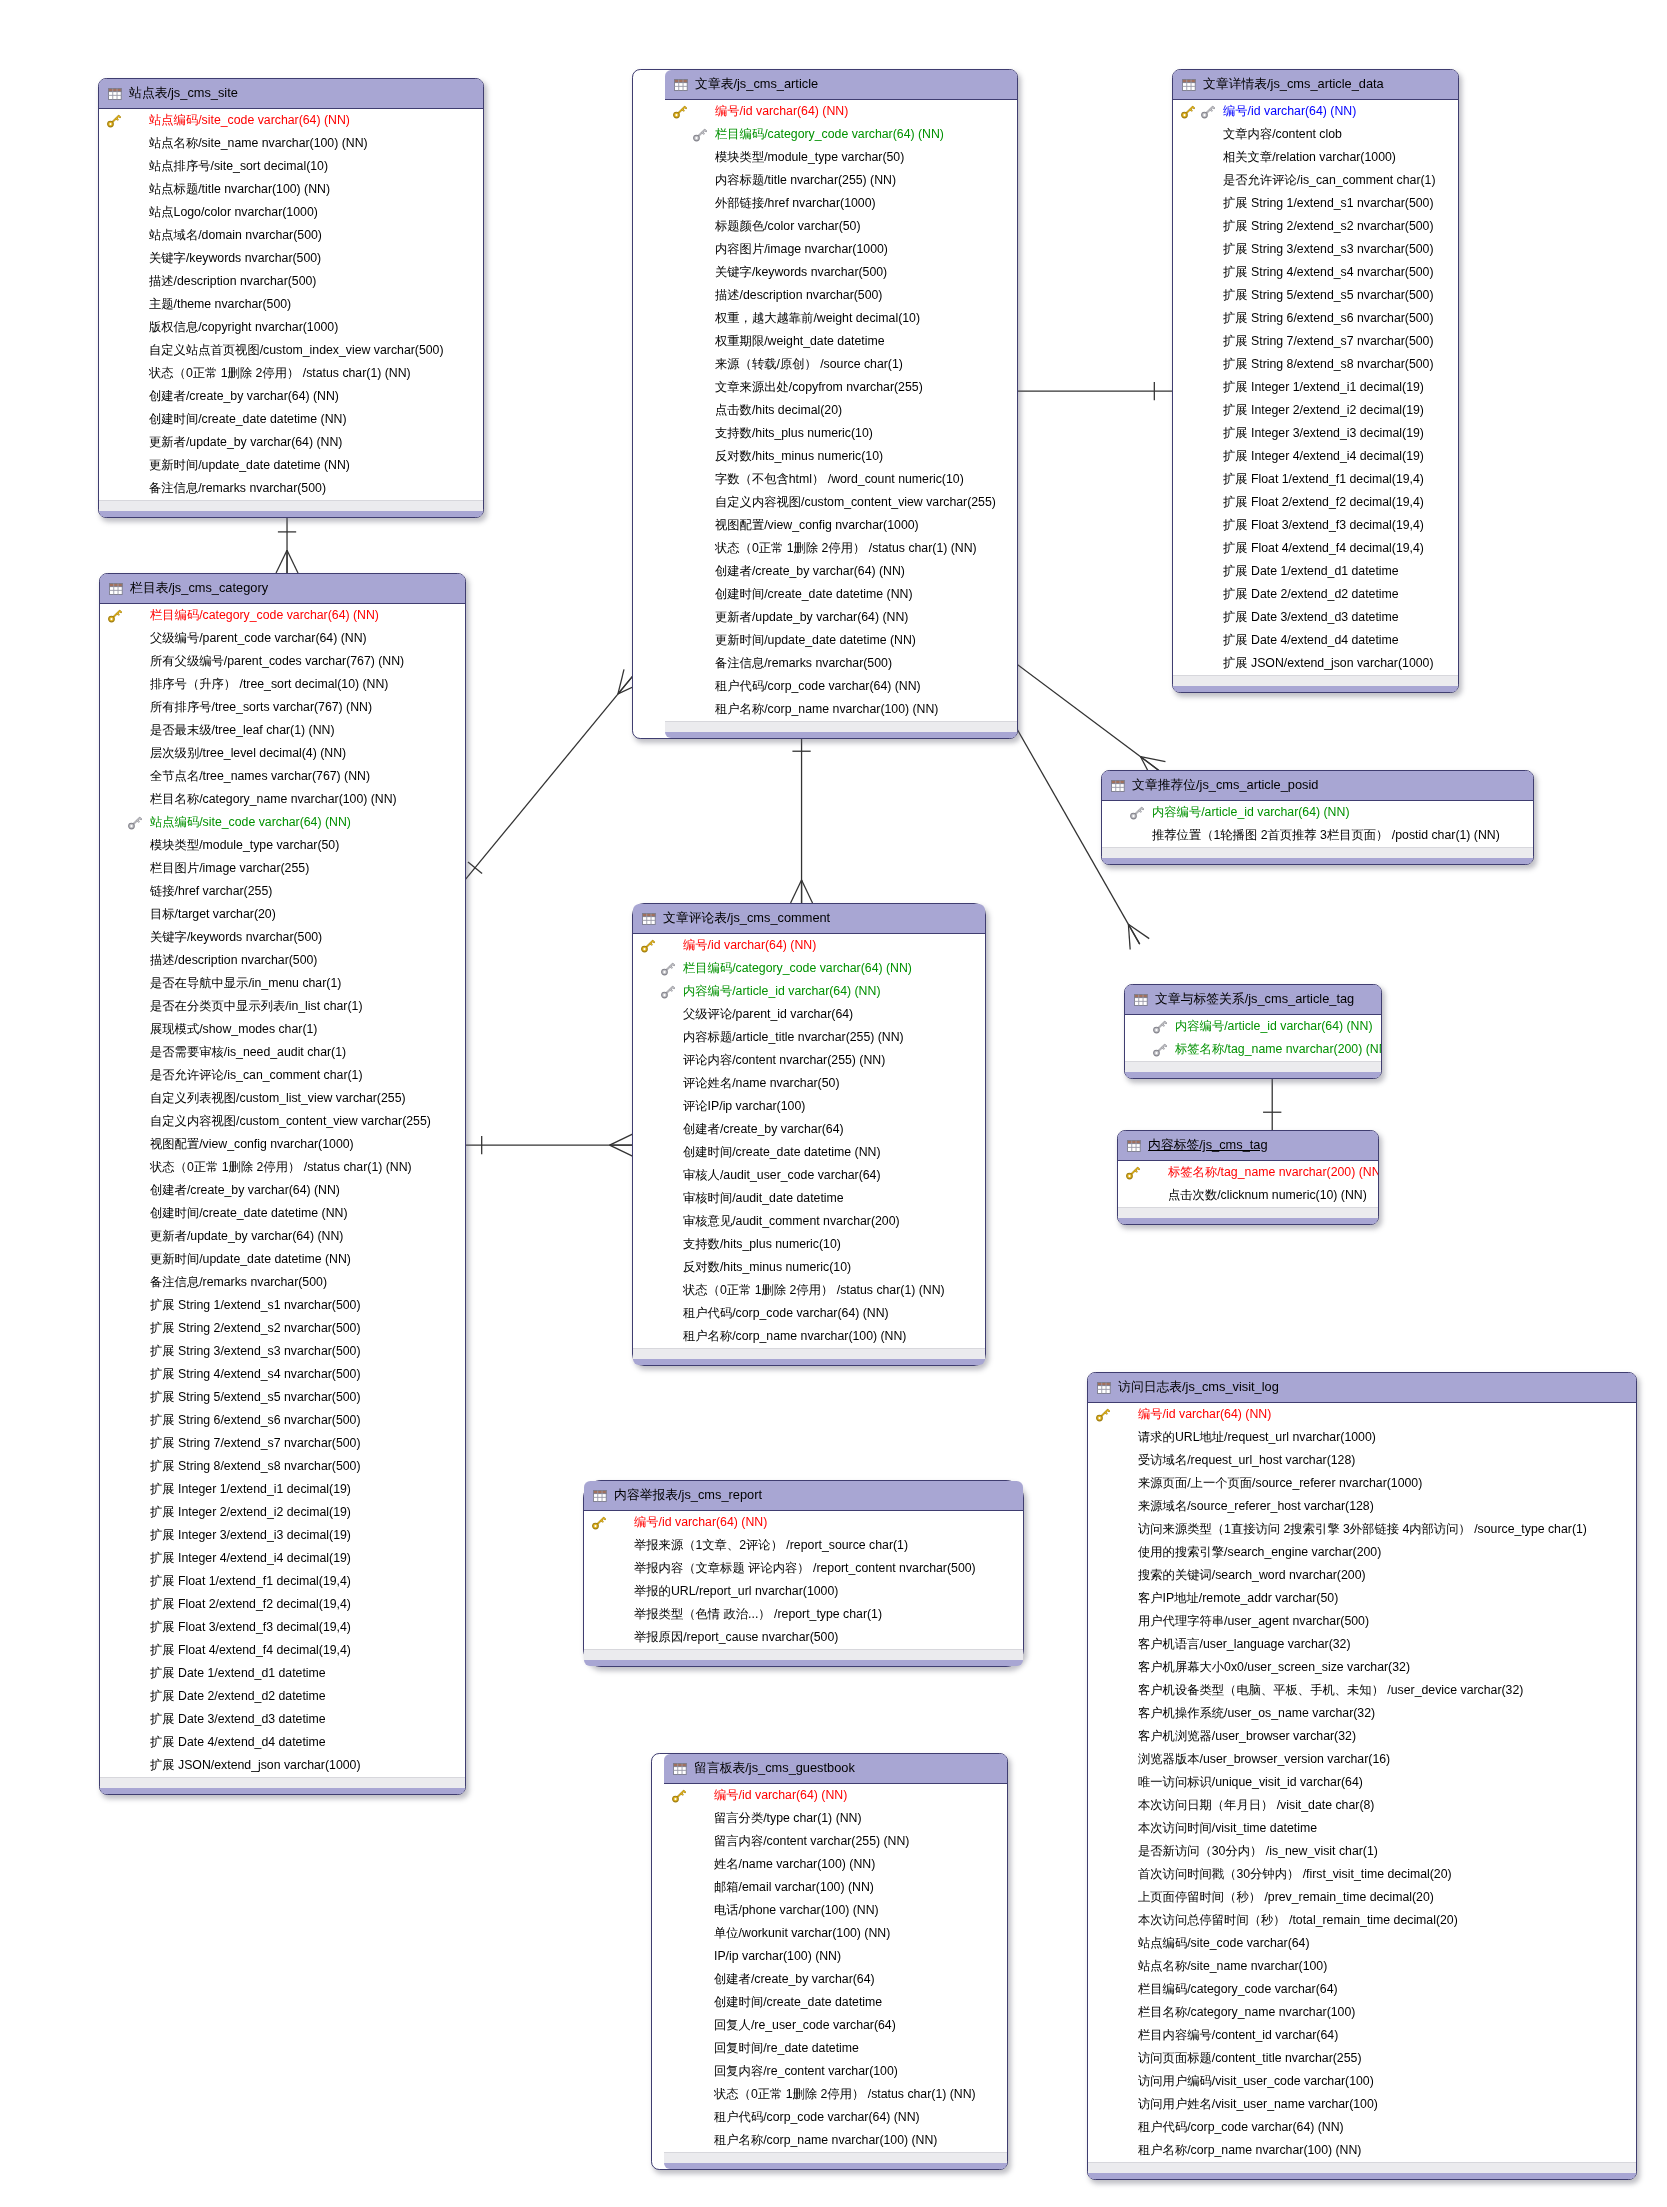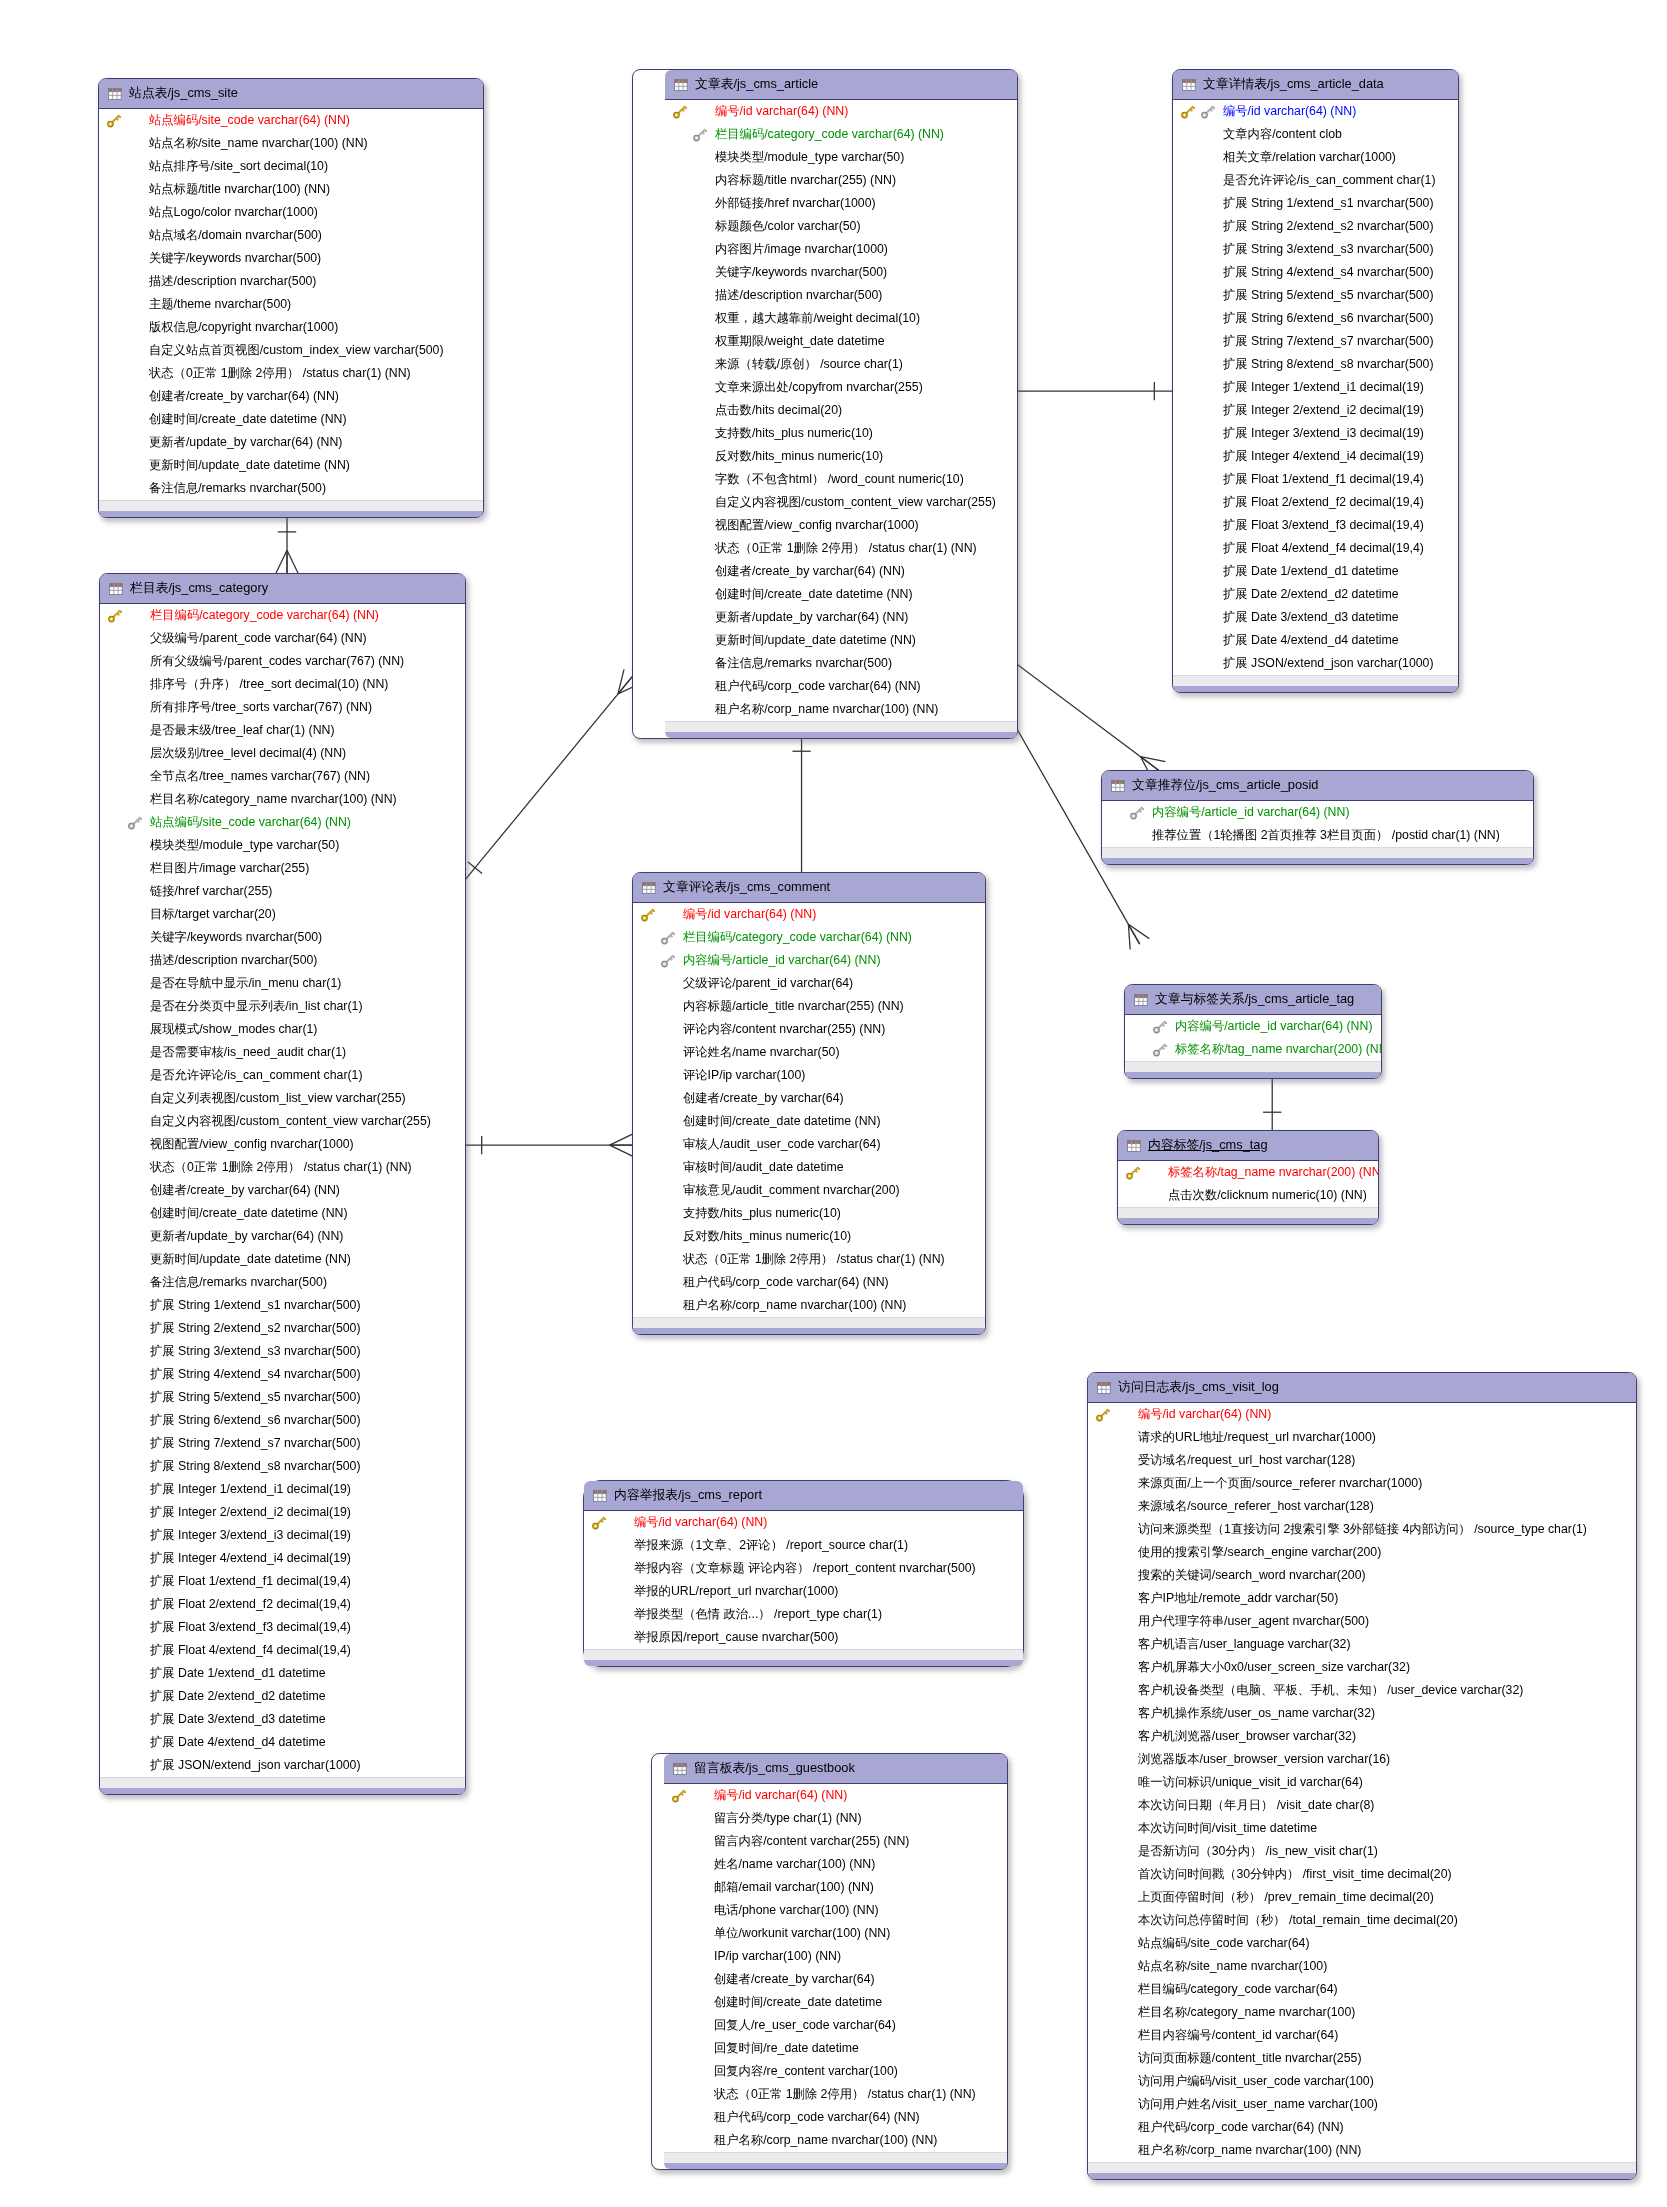--- a/index.html
+++ b/index.html
@@ -387,21 +387,21 @@
                 <path d="M7.2 9.8 L13.9 3.1 M13.9 3.1 L15.4 4.6 M11.3 5.7 L12.8 7.2" fill="none" stroke="#a07d10" stroke-width="2.1" stroke-linecap="round"></path>
                 <path d="M7.2 9.8 L13.9 3.1 M13.9 3.1 L15.4 4.6 M11.3 5.7 L12.8 7.2" fill="none" stroke="#e3b51e" stroke-width="1.1" stroke-linecap="round"></path>
                 <circle cx="4.9" cy="12.1" r="3.1" fill="#e3b51e" stroke="#a07d10" stroke-width="1.2"></circle>
                 <circle cx="4.9" cy="12.1" r="1.2" fill="#ffffff" stroke="none"></circle>
               </svg></span><span class="klabel c-pk">标签名称/tag_name nvarchar(200) (NN)</span></div>
           <div class="erd-row"><span class="klabel">点击次数/clicknum numeric(10) (NN)</span></div>
         </div>
         <div class="erd-foot"></div>
         <div class="erd-footbar"></div>
       </div>
-      <div class="erd-table" style="left: 632px; top: 872px; width: 352px;">
+      <div class="erd-table" style="left: 632px; top: 903px; width: 352px; border-radius: 12px;">
         <div class="erd-head">
           <span class="headicon">
             <svg width="13.7" height="12" viewBox="0 0 15 13">
               <rect x="0.5" y="0.5" width="14" height="12" fill="#ffffff" stroke="#7d7d8e"></rect>
               <rect x="0.5" y="0.5" width="14" height="3.4" fill="#a1705c" stroke="#7d7d8e"></rect>
               <line x1="5.2" y1="0.5" x2="5.2" y2="12.5" stroke="#9a9aa8" stroke-width="1"></line>
               <line x1="9.9" y1="0.5" x2="9.9" y2="12.5" stroke="#9a9aa8" stroke-width="1"></line>
               <line x1="0.5" y1="8" x2="14.5" y2="8" stroke="#9a9aa8" stroke-width="1"></line>
             </svg>
           </span>

